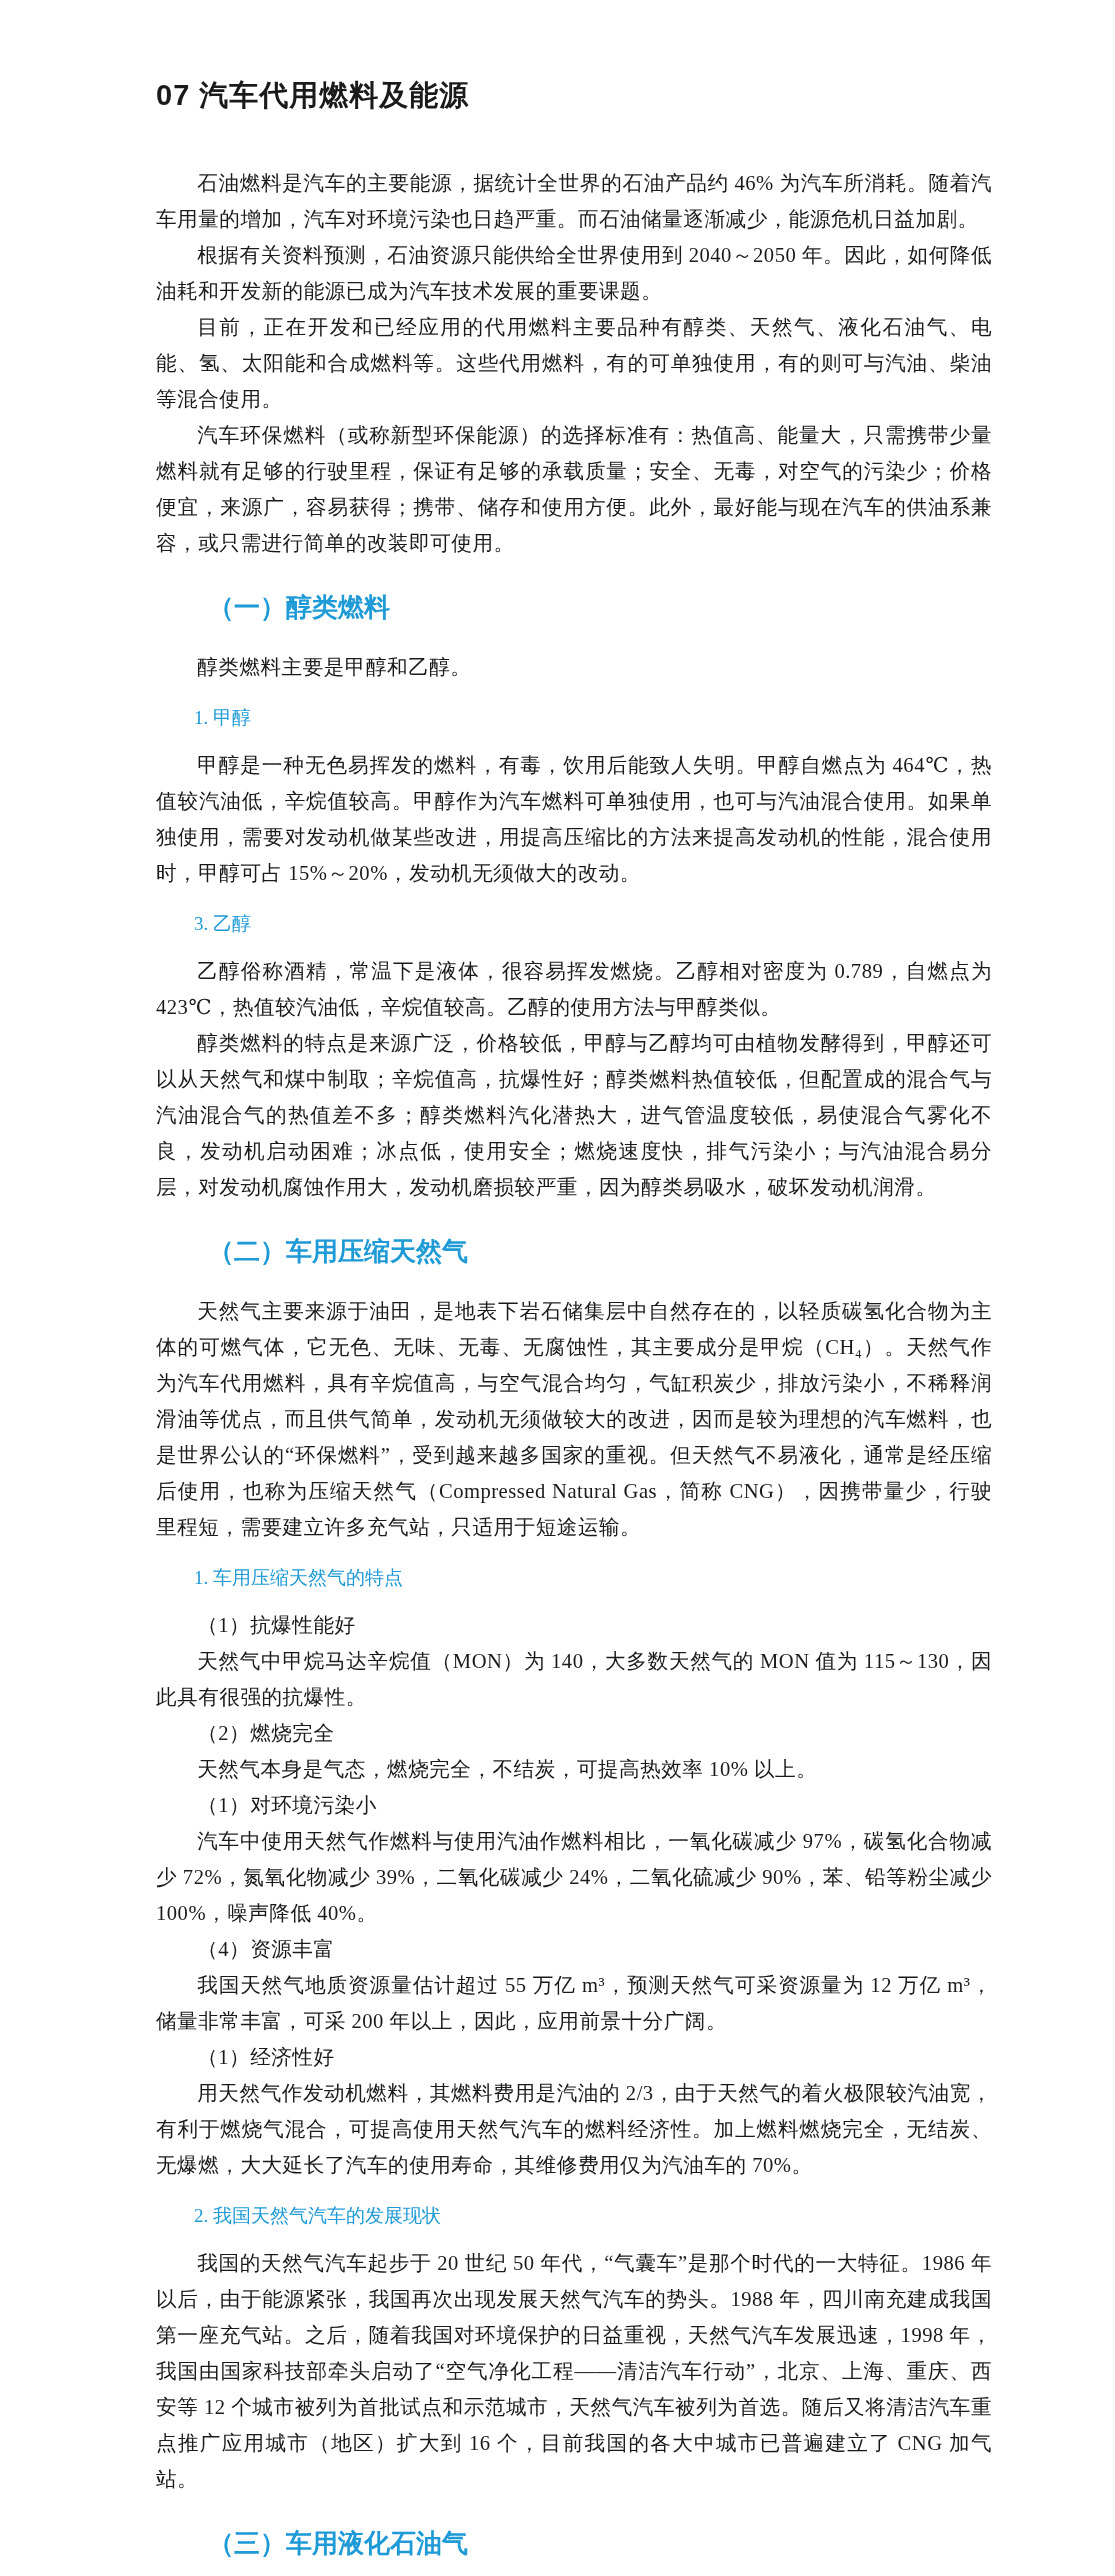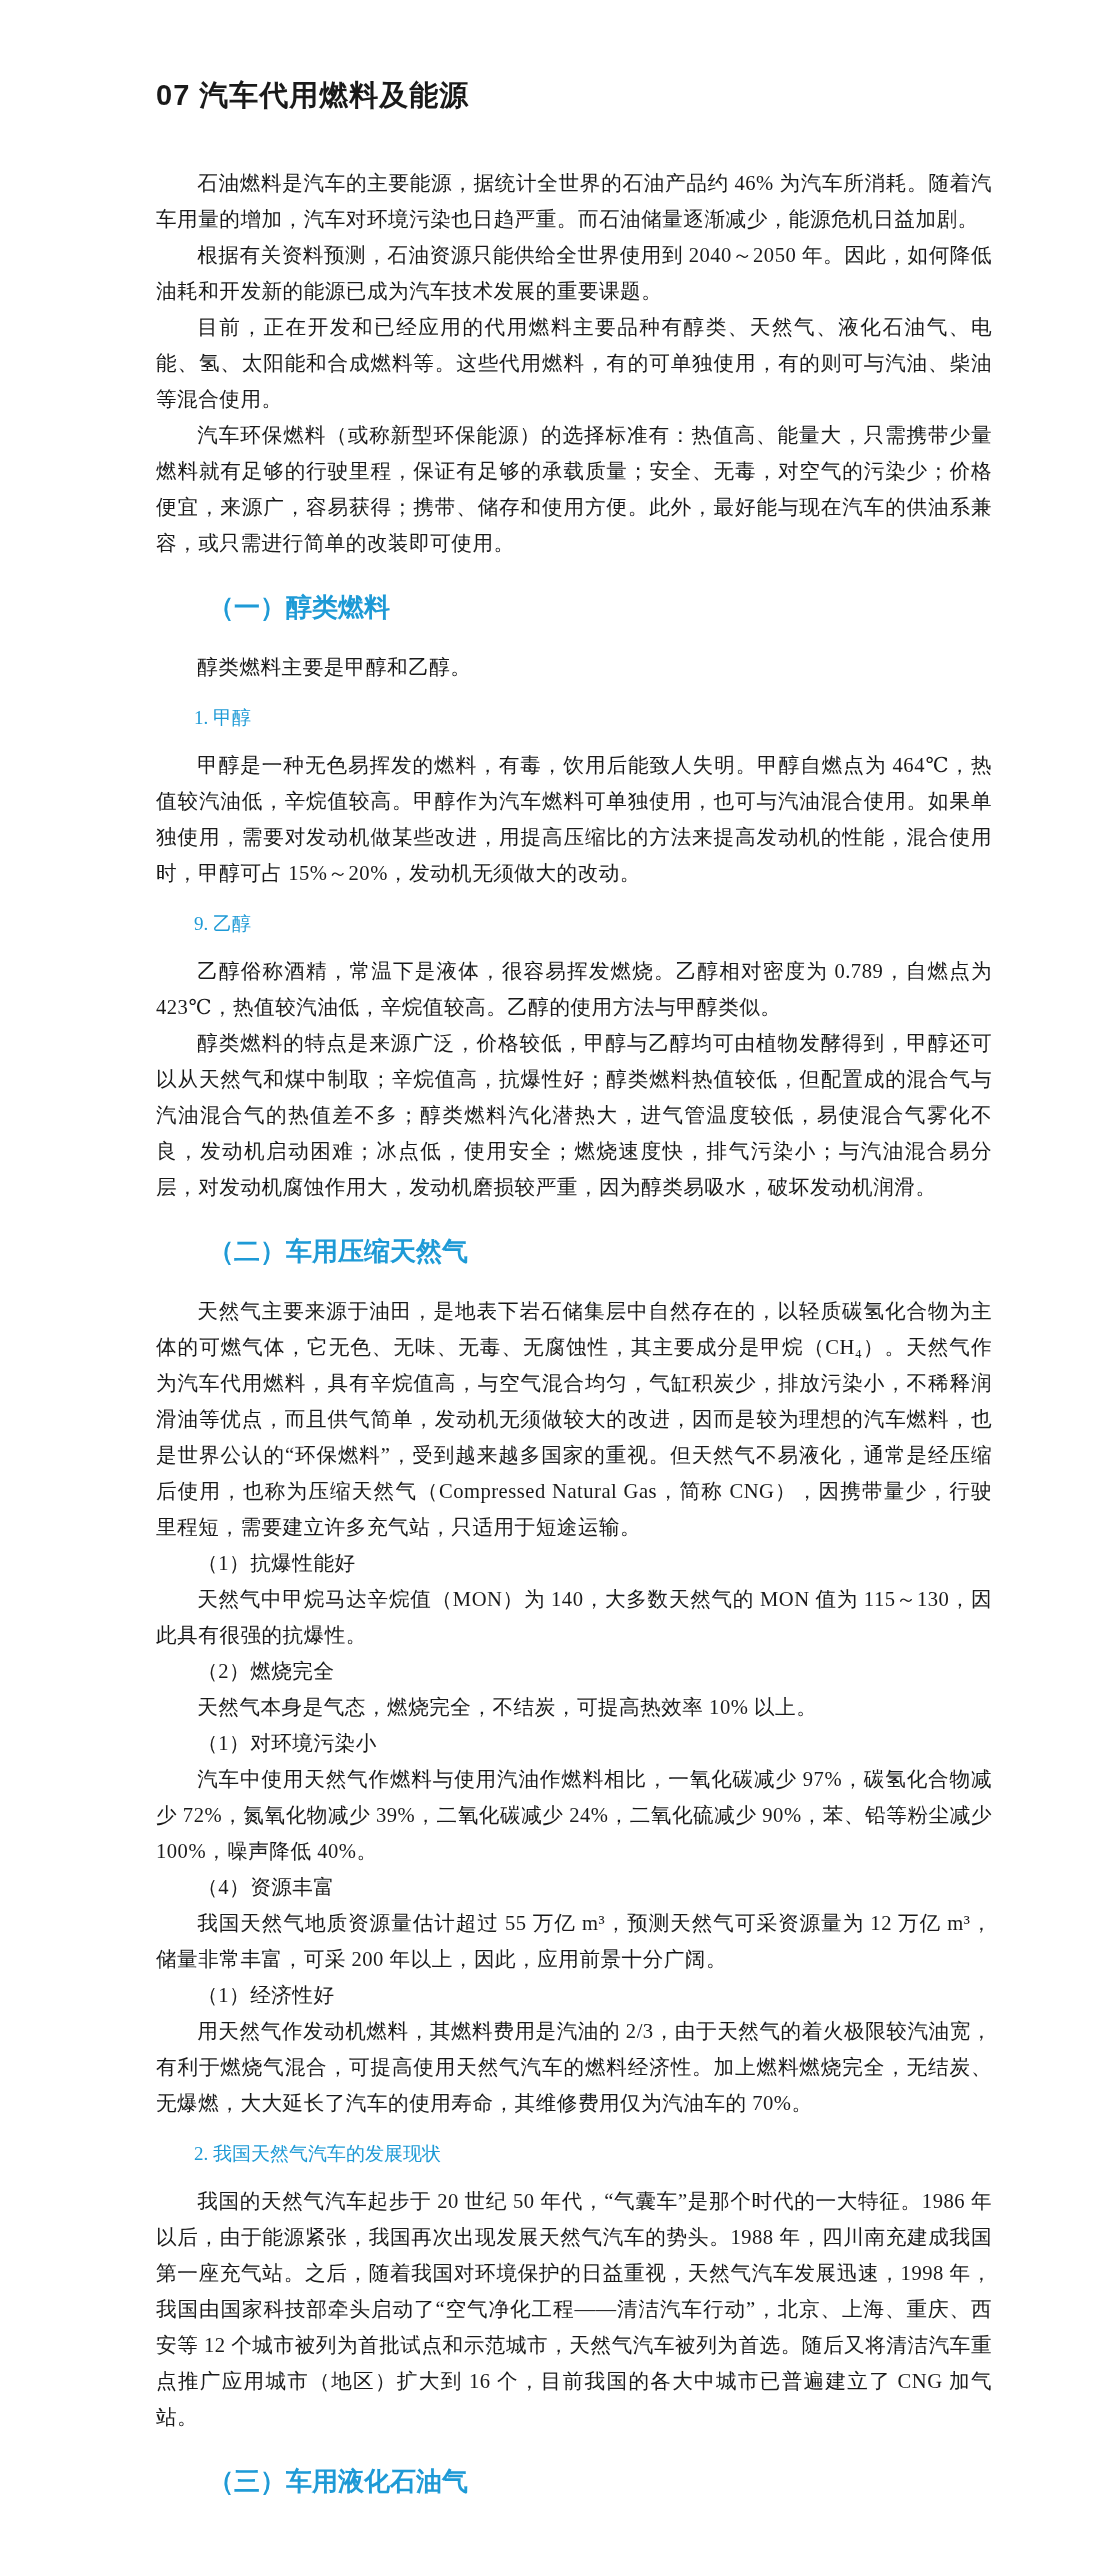--- a/index.html
+++ b/index.html
@@ -66,25 +66,26 @@
   <h1 class="doc-title">07 汽车代用燃料及能源</h1>
   <div id="doc-body">
       <p class="body-p">石油燃料是汽车的主要能源，据统计全世界的石油产品约 46% 为汽车所消耗。随着汽车用量的增加，汽车对环境污染也日趋严重。而石油储量逐渐减少，能源危机日益加剧。</p>
       <p class="body-p">根据有关资料预测，石油资源只能供给全世界使用到 2040～2050 年。因此，如何降低油耗和开发新的能源已成为汽车技术发展的重要课题。</p>
       <p class="body-p">目前，正在开发和已经应用的代用燃料主要品种有醇类、天然气、液化石油气、电能、氢、太阳能和合成燃料等。这些代用燃料，有的可单独使用，有的则可与汽油、柴油等混合使用。</p>
       <p class="body-p">汽车环保燃料（或称新型环保能源）的选择标准有：热值高、能量大，只需携带少量燃料就有足够的行驶里程，保证有足够的承载质量；安全、无毒，对空气的污染少；价格便宜，来源广，容易获得；携带、储存和使用方便。此外，最好能与现在汽车的供油系兼容，或只需进行简单的改装即可使用。</p>
       <h2 class="sec-h">（一）醇类燃料</h2>
       <p class="body-p">醇类燃料主要是甲醇和乙醇。</p>
       <h3 class="sub-h">1. 甲醇</h3>
       <p class="body-p">甲醇是一种无色易挥发的燃料，有毒，饮用后能致人失明。甲醇自燃点为 464℃，热值较汽油低，辛烷值较高。甲醇作为汽车燃料可单独使用，也可与汽油混合使用。如果单独使用，需要对发动机做某些改进，用提高压缩比的方法来提高发动机的性能，混合使用时，甲醇可占 15%～20%，发动机无须做大的改动。</p>
-      <h3 class="sub-h">9. 乙醇</h3>
+      <h3 class="sub-h">3. 乙醇</h3>
       <p class="body-p">乙醇俗称酒精，常温下是液体，很容易挥发燃烧。乙醇相对密度为 0.789，自燃点为 423℃，热值较汽油低，辛烷值较高。乙醇的使用方法与甲醇类似。</p>
       <p class="body-p">醇类燃料的特点是来源广泛，价格较低，甲醇与乙醇均可由植物发酵得到，甲醇还可以从天然气和煤中制取；辛烷值高，抗爆性好；醇类燃料热值较低，但配置成的混合气与汽油混合气的热值差不多；醇类燃料汽化潜热大，进气管温度较低，易使混合气雾化不良，发动机启动困难；冰点低，使用安全；燃烧速度快，排气污染小；与汽油混合易分层，对发动机腐蚀作用大，发动机磨损较严重，因为醇类易吸水，破坏发动机润滑。</p>
       <h2 class="sec-h">（二）车用压缩天然气</h2>
       <p class="body-p">天然气主要来源于油田，是地表下岩石储集层中自然存在的，以轻质碳氢化合物为主体的可燃气体，它无色、无味、无毒、无腐蚀性，其主要成分是甲烷（CH₄）。天然气作为汽车代用燃料，具有辛烷值高，与空气混合均匀，气缸积炭少，排放污染小，不稀释润滑油等优点，而且供气简单，发动机无须做较大的改进，因而是较为理想的汽车燃料，也是世界公认的“环保燃料”，受到越来越多国家的重视。但天然气不易液化，通常是经压缩后使用，也称为压缩天然气（Compressed Natural Gas，简称 CNG），因携带量少，行驶里程短，需要建立许多充气站，只适用于短途运输。</p>
+      <h3 class="sub-h">1. 车用压缩天然气的特点</h3>
       <p class="item-p">（1）抗爆性能好</p>
       <p class="body-p">天然气中甲烷马达辛烷值（MON）为 140，大多数天然气的 MON 值为 115～130，因此具有很强的抗爆性。</p>
       <p class="item-p">（2）燃烧完全</p>
       <p class="body-p">天然气本身是气态，燃烧完全，不结炭，可提高热效率 10% 以上。</p>
       <p class="item-p">（1）对环境污染小</p>
       <p class="body-p">汽车中使用天然气作燃料与使用汽油作燃料相比，一氧化碳减少 97%，碳氢化合物减少 72%，氮氧化物减少 39%，二氧化碳减少 24%，二氧化硫减少 90%，苯、铅等粉尘减少 100%，噪声降低 40%。</p>
       <p class="item-p">（4）资源丰富</p>
       <p class="body-p">我国天然气地质资源量估计超过 55 万亿 m³，预测天然气可采资源量为 12 万亿 m³，储量非常丰富，可采 200 年以上，因此，应用前景十分广阔。</p>
       <p class="item-p">（1）经济性好</p>
       <p class="body-p">用天然气作发动机燃料，其燃料费用是汽油的 2/3，由于天然气的着火极限较汽油宽，有利于燃烧气混合，可提高使用天然气汽车的燃料经济性。加上燃料燃烧完全，无结炭、无爆燃，大大延长了汽车的使用寿命，其维修费用仅为汽油车的 70%。</p>

